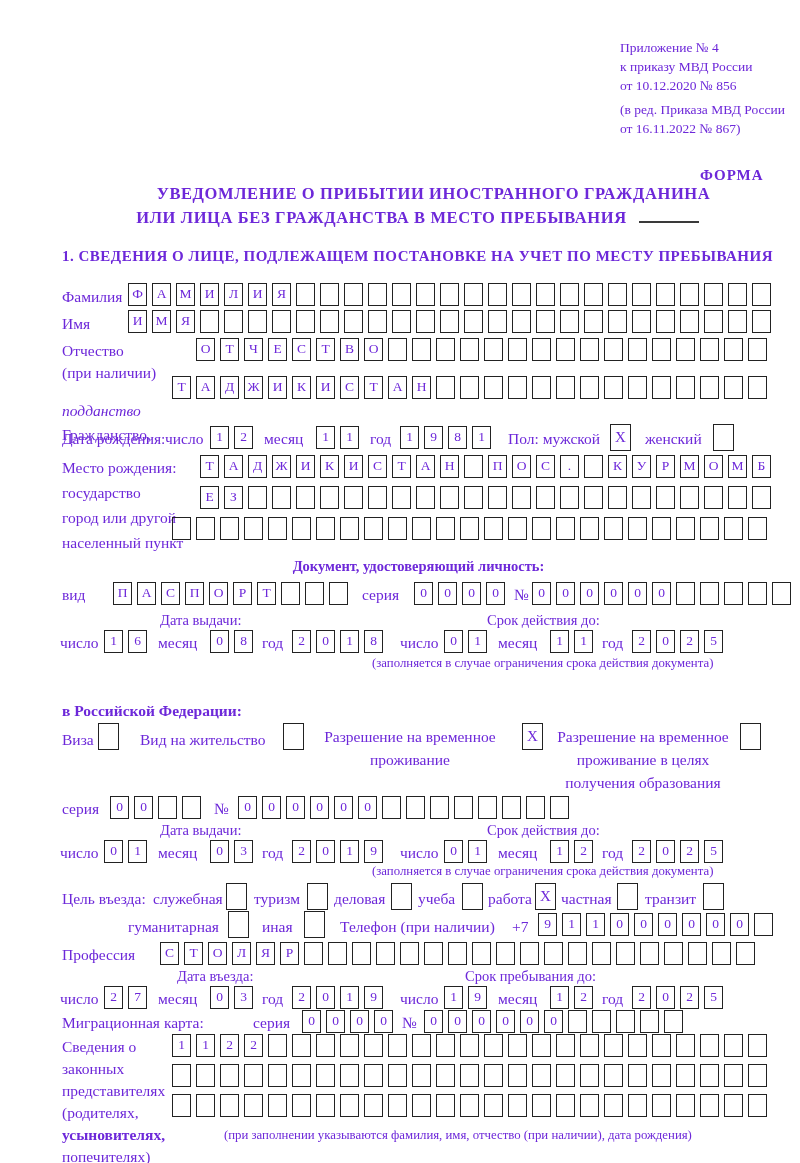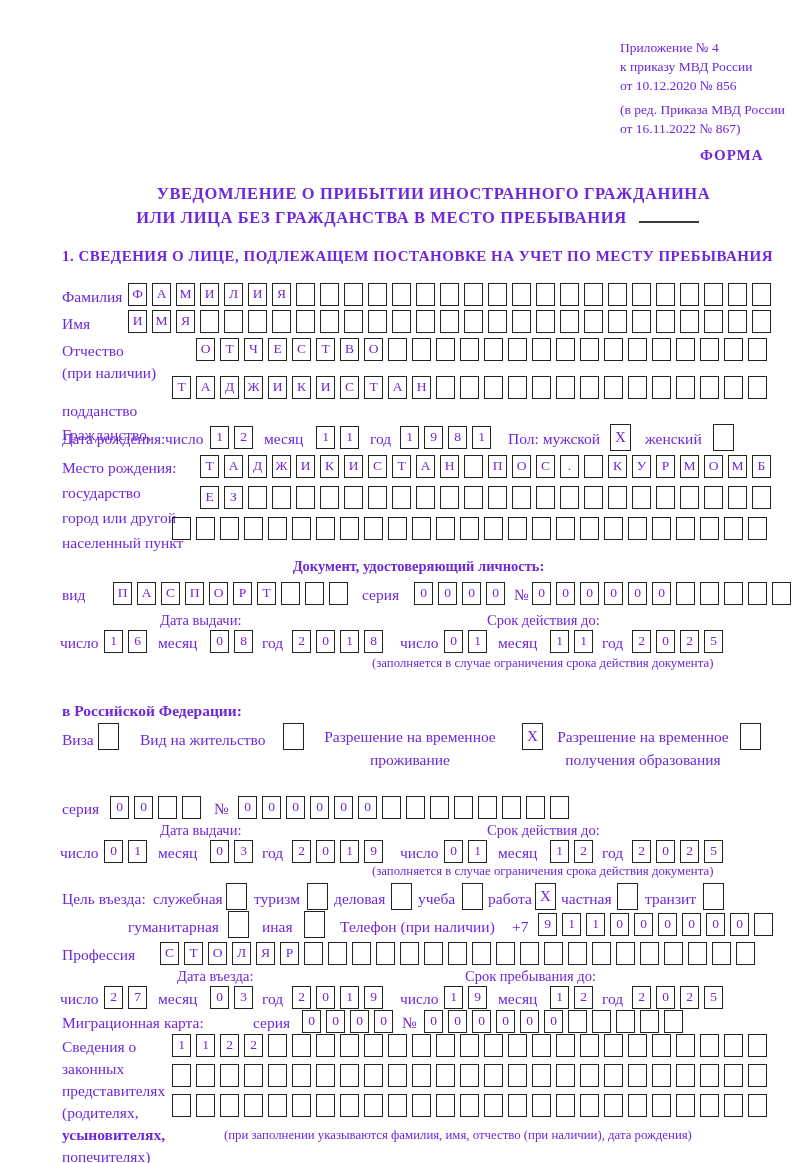--- a/index.html
+++ b/index.html
@@ -2,21 +2,21 @@
 <html><head>
 <meta charset="utf-8">
 <style>
   html,body{margin:0;padding:0;}
   body{width:800px;height:1163px;background:#ffffff;}
   .page{position:relative;width:800px;height:1163px;background:#fff;overflow:hidden;
         font-family:"Liberation Serif","DejaVu Serif",serif;color:#6d28d9;}
   .abs{position:absolute;white-space:nowrap;}
   .hdr{font-size:13.5px;line-height:19px;}
   .hdr div{white-space:nowrap;}
-  .forma{font-weight:bold;font-size:15px;letter-spacing:1px;}
+  .forma{font-weight:bold;font-size:15px;letter-spacing:1px;margin-top:20px;}
   .title{font-weight:bold;font-size:16.5px;letter-spacing:0.6px;text-align:center;}
   .blank-line{display:inline-block;width:60px;border-bottom:2.5px solid #3a3a3a;margin-left:12px;height:14px;}
   .section{font-weight:bold;font-size:15px;letter-spacing:0.5px;}
   .lbl{font-size:15.5px;}
   .lbl-sm{font-size:14.5px;}
   .note{font-size:12.8px;}
   .center-b{font-weight:bold;font-size:14.5px;text-align:center;}
   .cells{height:23px;}
   .cell{display:inline-block;box-sizing:border-box;width:19px;height:23px;border:1.6px solid #222;
         margin-right:5px;text-align:center;font-size:13.5px;line-height:20px;vertical-align:top;
@@ -51,21 +51,21 @@
   <div class="abs cells" style="left:128px;top:283px;"><span class="cell">Ф</span><span class="cell">А</span><span class="cell">М</span><span class="cell">И</span><span class="cell">Л</span><span class="cell">И</span><span class="cell">Я</span><span class="cell"></span><span class="cell"></span><span class="cell"></span><span class="cell"></span><span class="cell"></span><span class="cell"></span><span class="cell"></span><span class="cell"></span><span class="cell"></span><span class="cell"></span><span class="cell"></span><span class="cell"></span><span class="cell"></span><span class="cell"></span><span class="cell"></span><span class="cell"></span><span class="cell"></span><span class="cell"></span><span class="cell"></span><span class="cell"></span></div>
 
   <div class="abs lbl" style="left:62px;top:315px;">Имя</div>
   <div class="abs cells" style="left:128px;top:310px;"><span class="cell">И</span><span class="cell">М</span><span class="cell">Я</span><span class="cell"></span><span class="cell"></span><span class="cell"></span><span class="cell"></span><span class="cell"></span><span class="cell"></span><span class="cell"></span><span class="cell"></span><span class="cell"></span><span class="cell"></span><span class="cell"></span><span class="cell"></span><span class="cell"></span><span class="cell"></span><span class="cell"></span><span class="cell"></span><span class="cell"></span><span class="cell"></span><span class="cell"></span><span class="cell"></span><span class="cell"></span><span class="cell"></span><span class="cell"></span><span class="cell"></span></div>
 
   <div class="abs lbl" style="left:62px;top:342px;">Отчество</div>
   <div class="abs lbl" style="left:62px;top:364px;">(при наличии)</div>
   <div class="abs cells" style="left:196px;top:338px;"><span class="cell">О</span><span class="cell">Т</span><span class="cell">Ч</span><span class="cell">Е</span><span class="cell">С</span><span class="cell">Т</span><span class="cell">В</span><span class="cell">О</span><span class="cell"></span><span class="cell"></span><span class="cell"></span><span class="cell"></span><span class="cell"></span><span class="cell"></span><span class="cell"></span><span class="cell"></span><span class="cell"></span><span class="cell"></span><span class="cell"></span><span class="cell"></span><span class="cell"></span><span class="cell"></span><span class="cell"></span><span class="cell"></span></div>
 
   <div class="abs lbl" style="left:62px;top:380px;margin-top:46px;">Гражданство,</div>
-  <div class="abs lbl" style="left:62px;top:402px;">подданство</div>
+  <div class="abs lbl" style="left:62px;top:402px;font-style:italic;">подданство</div>
   <div class="abs cells" style="left:172px;top:376px;"><span class="cell">Т</span><span class="cell">А</span><span class="cell">Д</span><span class="cell">Ж</span><span class="cell">И</span><span class="cell">К</span><span class="cell">И</span><span class="cell">С</span><span class="cell">Т</span><span class="cell">А</span><span class="cell">Н</span><span class="cell"></span><span class="cell"></span><span class="cell"></span><span class="cell"></span><span class="cell"></span><span class="cell"></span><span class="cell"></span><span class="cell"></span><span class="cell"></span><span class="cell"></span><span class="cell"></span><span class="cell"></span><span class="cell"></span><span class="cell"></span></div>
 
   <div class="abs lbl" style="left:62px;top:430px;">Дата рождения:</div>
   <div class="abs lbl" style="left:165px;top:430px;">число</div>
   <div class="abs cells" style="left:210px;top:426px;"><span class="cell">1</span><span class="cell">2</span></div>
   <div class="abs lbl" style="left:264px;top:430px;">месяц</div>
   <div class="abs cells" style="left:316px;top:426px;"><span class="cell">1</span><span class="cell">1</span></div>
   <div class="abs lbl" style="left:370px;top:430px;">год</div>
   <div class="abs cells" style="left:400px;top:426px;"><span class="cell">1</span><span class="cell">9</span><span class="cell">8</span><span class="cell">1</span></div>
   <div class="abs lbl" style="left:508px;top:430px;">Пол: мужской</div>
@@ -112,20 +112,21 @@
   <span class="abs checkbox" style="left:98px;top:723px;"></span>
   <div class="abs lbl" style="left:140px;top:731px;">Вид на жительство</div>
   <span class="abs checkbox" style="left:283px;top:723px;"></span>
   <div class="abs multiline" style="left:312px;top:725px;width:196px;">
     <div>Разрешение на временное</div>
     <div>проживание</div>
   </div>
   <span class="abs checkbox" style="left:522px;top:723px;">X</span>
   <div class="abs multiline" style="left:556px;top:725px;width:174px;">
     <div>Разрешение на временное</div>
+    <div>проживание в целях</div>
     <div>получения образования</div>
   </div>
   <span class="abs checkbox" style="left:740px;top:723px;"></span>
 
   <div class="abs lbl" style="left:62px;top:800px;">серия</div>
   <div class="abs cells" style="left:110px;top:796px;"><span class="cell">0</span><span class="cell">0</span><span class="cell"></span><span class="cell"></span></div>
   <div class="abs lbl" style="left:214px;top:800px;">№</div>
   <div class="abs cells" style="left:238px;top:796px;"><span class="cell">0</span><span class="cell">0</span><span class="cell">0</span><span class="cell">0</span><span class="cell">0</span><span class="cell">0</span><span class="cell"></span><span class="cell"></span><span class="cell"></span><span class="cell"></span><span class="cell"></span><span class="cell"></span><span class="cell"></span><span class="cell"></span></div>
 
   <div class="abs lbl-sm" style="left:160px;top:822px;">Дата выдачи:</div>

